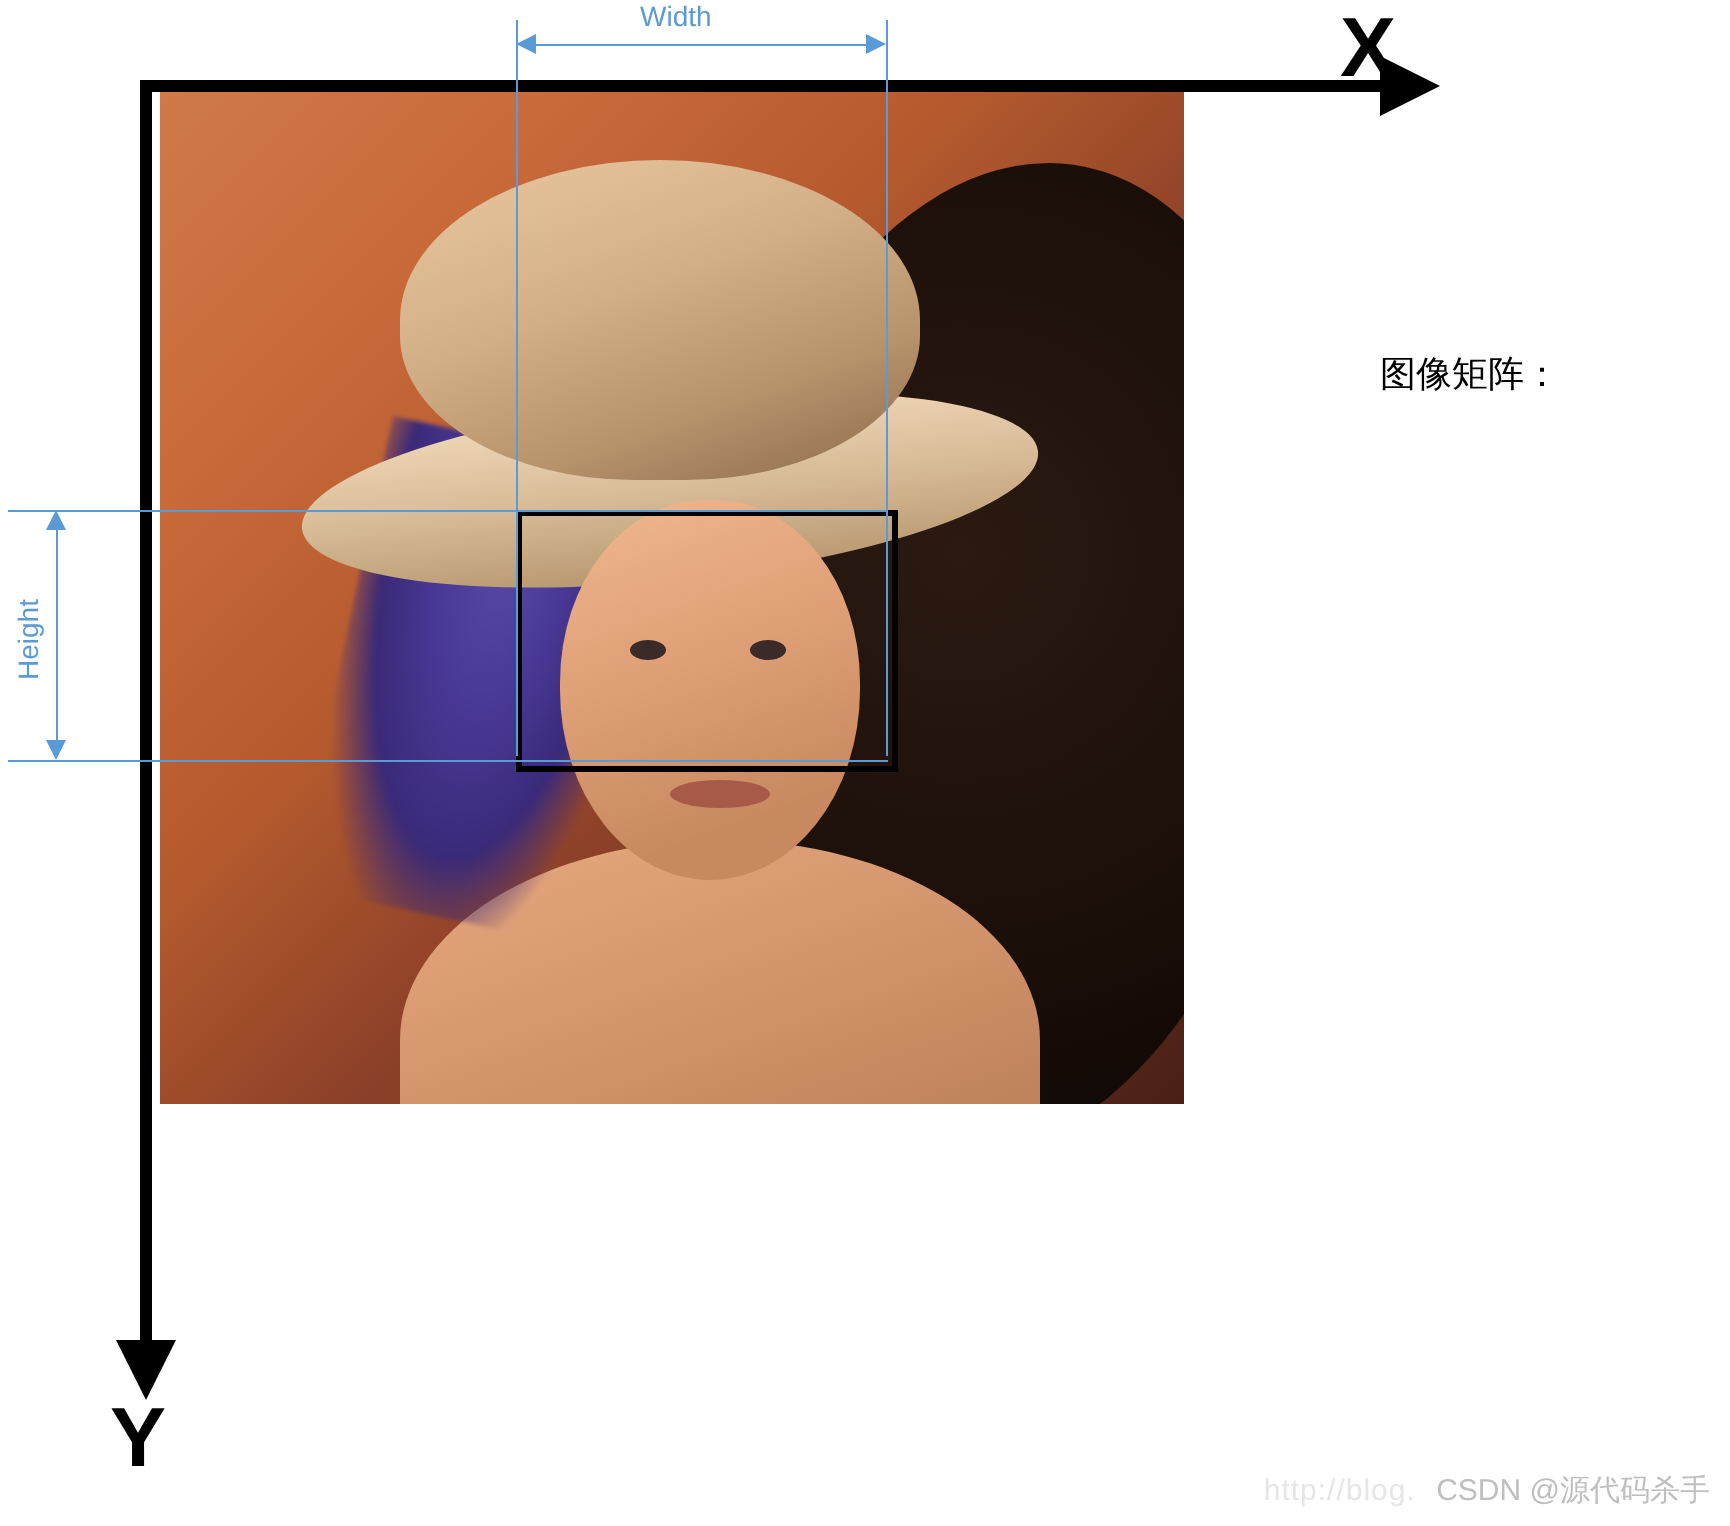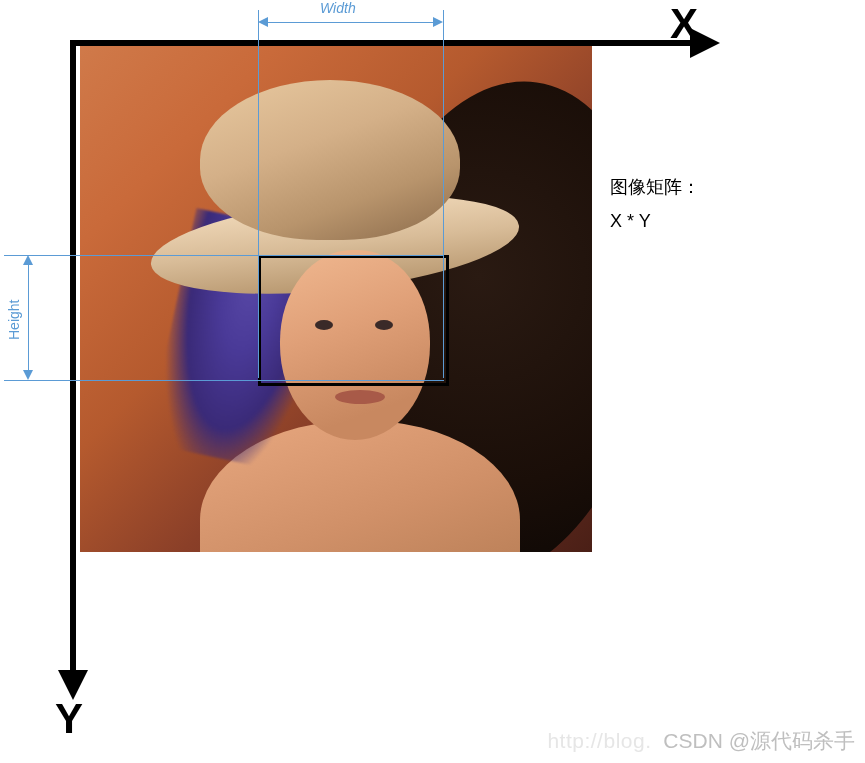--- a/index.html
+++ b/index.html
@@ -162,21 +162,20 @@
     left:433px; top:17px;
     border-left:10px solid #5b9bd5;
     border-top:5px solid transparent;
     border-bottom:5px solid transparent;
   }
   .width-label {
     position:absolute;
     left:320px; top:0px;
     font-size:14px;
     color:#5b9bd5;
-    font-style:italic;
   }
 
   
   .height-ext-t { left:4px; top:255px; width:440px; height:1px; }
   .height-ext-b { left:4px; top:380px; width:440px; height:1px; }
   .height-line  { left:28px; top:265px; width:1px; height:105px; }
   .height-tri-t {
     left:23px; top:255px;
     border-bottom:10px solid #5b9bd5;
     border-left:5px solid transparent;
@@ -195,30 +194,31 @@
     color:#5b9bd5;
     transform: rotate(-90deg);
     transform-origin: left top;
   }
 
   
   .info {
     position:absolute;
     left:610px; top:170px;
     width:250px;
+    text-align:center;
     font-size:18px;
     line-height:1.9;
     color:#000;
   }
 
   
   .watermark {
     position:absolute;
     right:10px; bottom:8px;
-    font-size:21px;
+    font-size:15px;
     color:#bfbfbf;
   }
   .watermark .faint {
     color:#e6e6e6;
     margin-right:6px;
     letter-spacing:0.5px;
   }
 </style>
 </head>
 <body>
@@ -256,21 +256,20 @@
 
   <div class="dim-ext height-ext-t"></div>
   <div class="dim-ext height-ext-b"></div>
   <div class="dim-line height-line"></div>
   <div class="dim-tri height-tri-t"></div>
   <div class="dim-tri height-tri-b"></div>
   <div class="height-label">Height</div>
 
   <div class="info">
     <div>图像矩阵：</div>
-    <div>X * Y</div>
   </div>
 
   <div class="watermark">
     <span class="faint">http://blog.</span>
     <span>CSDN @源代码杀手</span>
   </div>
 
 </div>
 
 </body></html>

